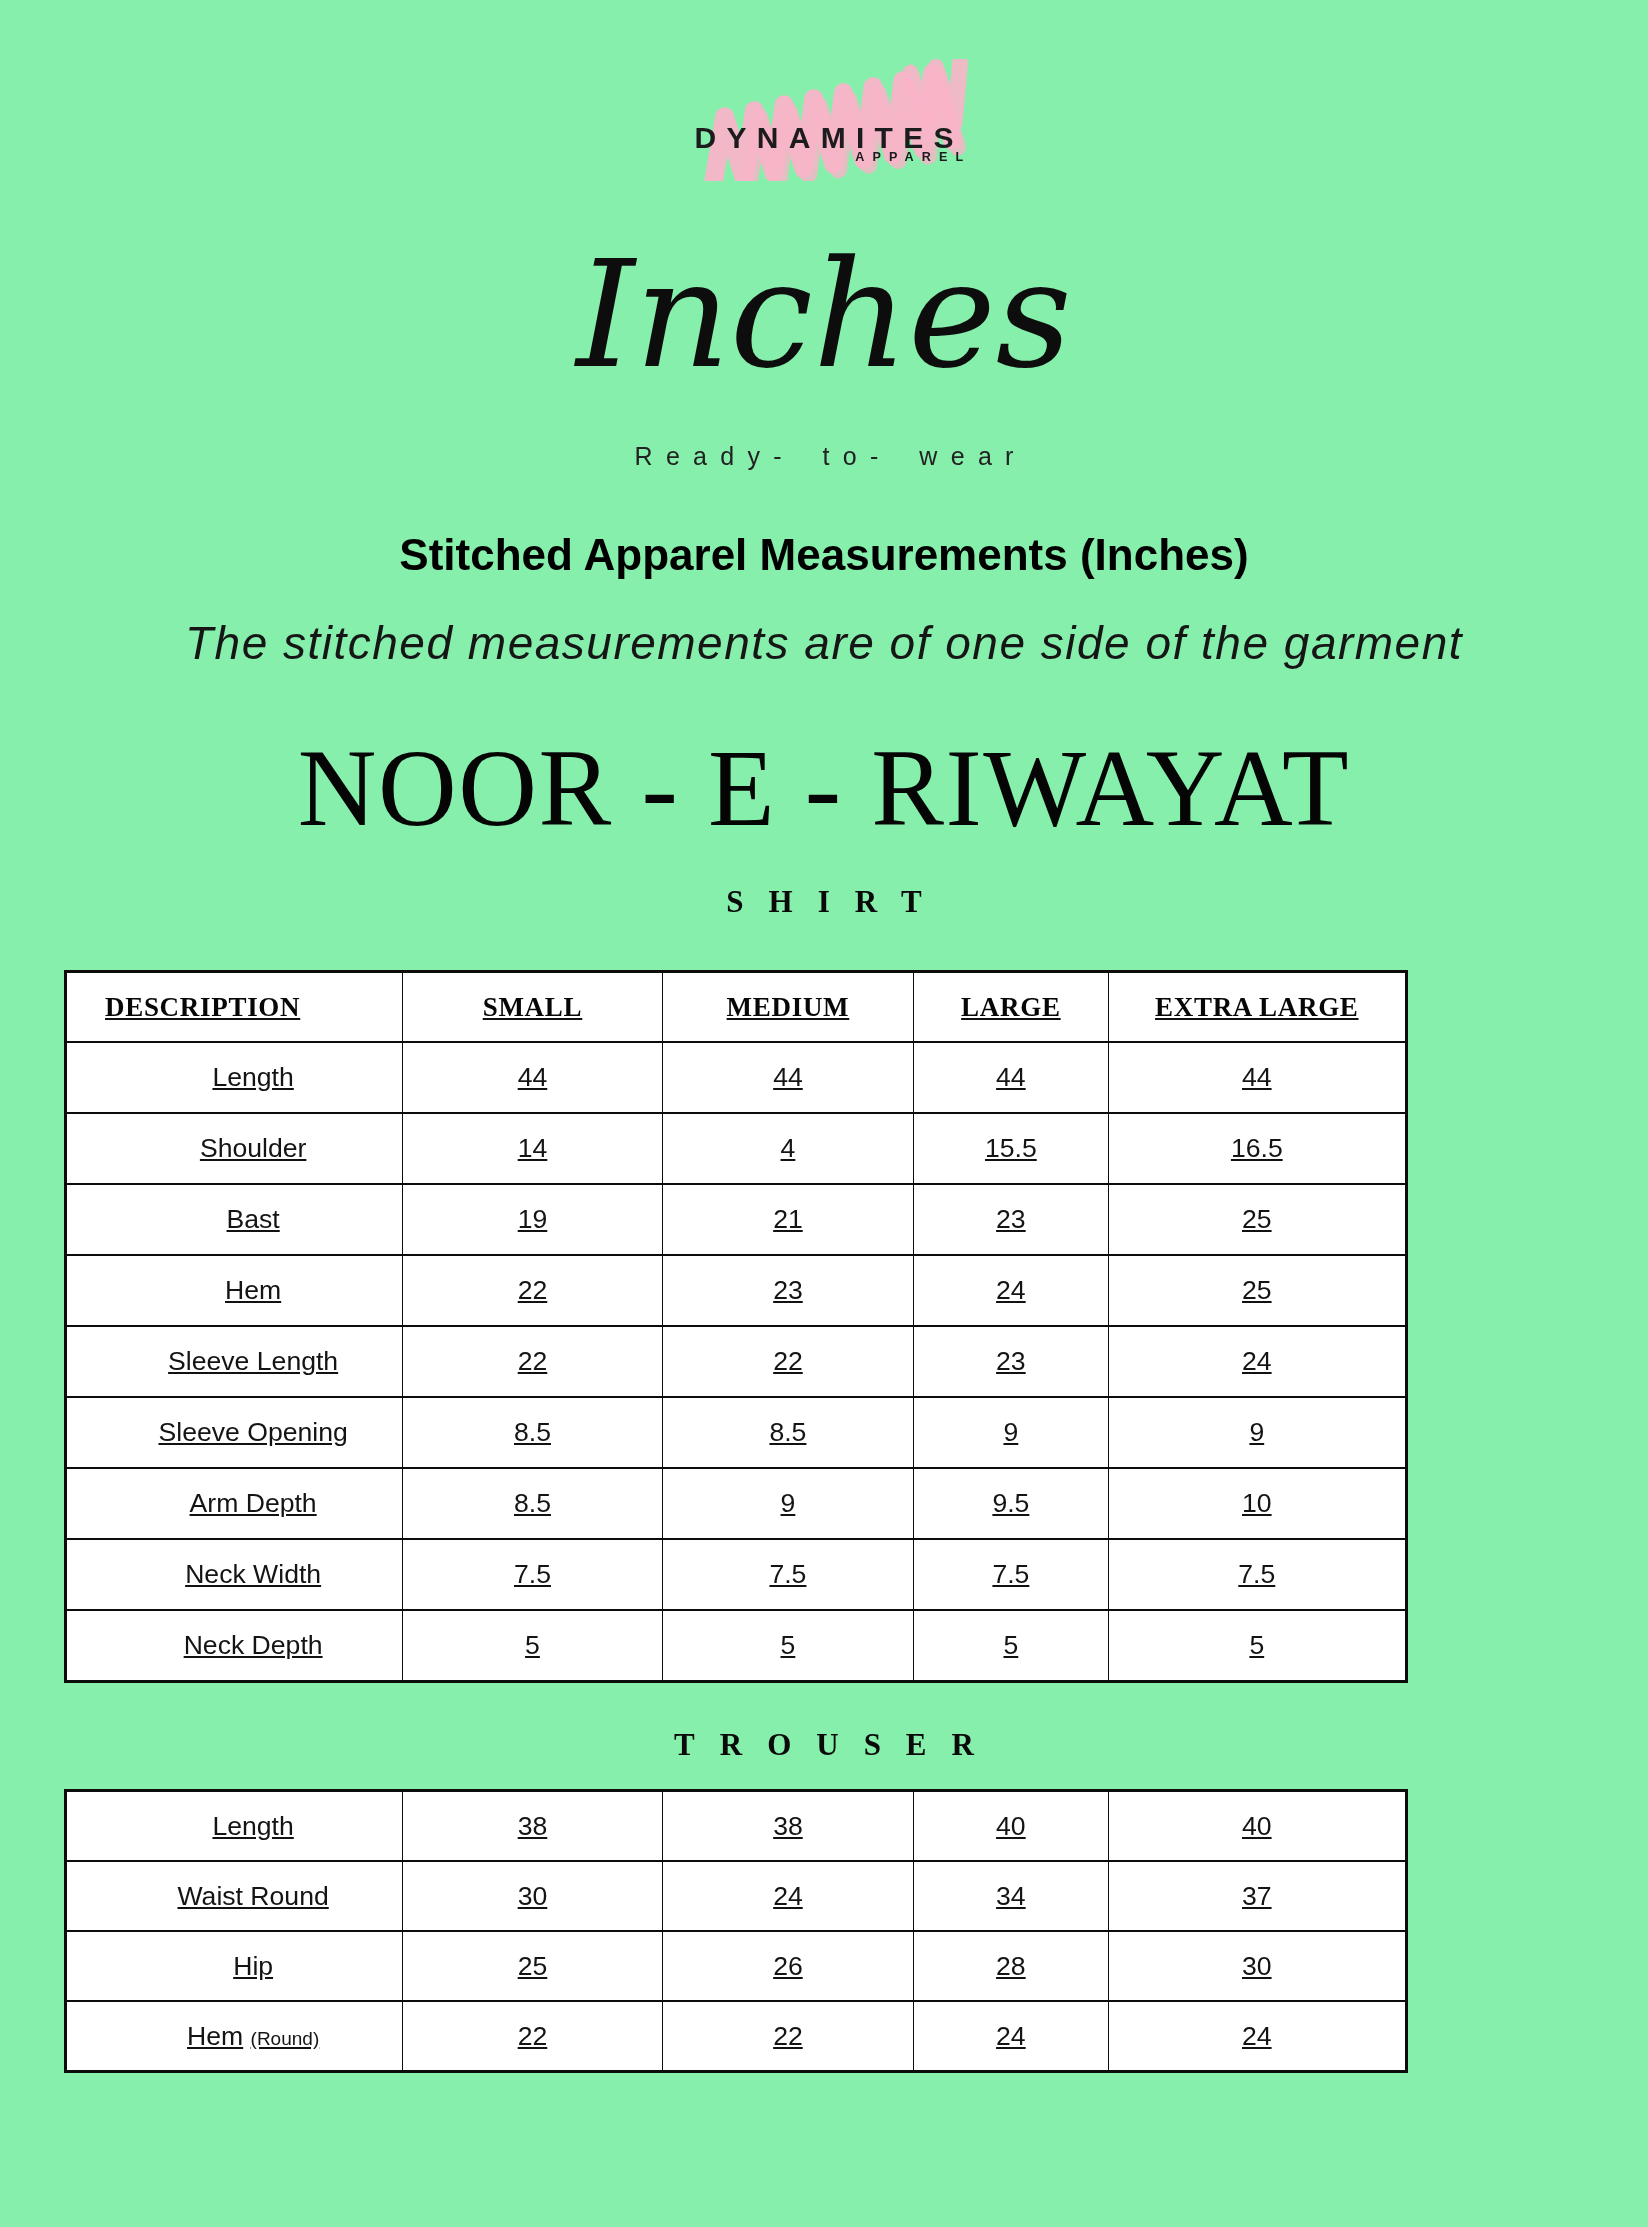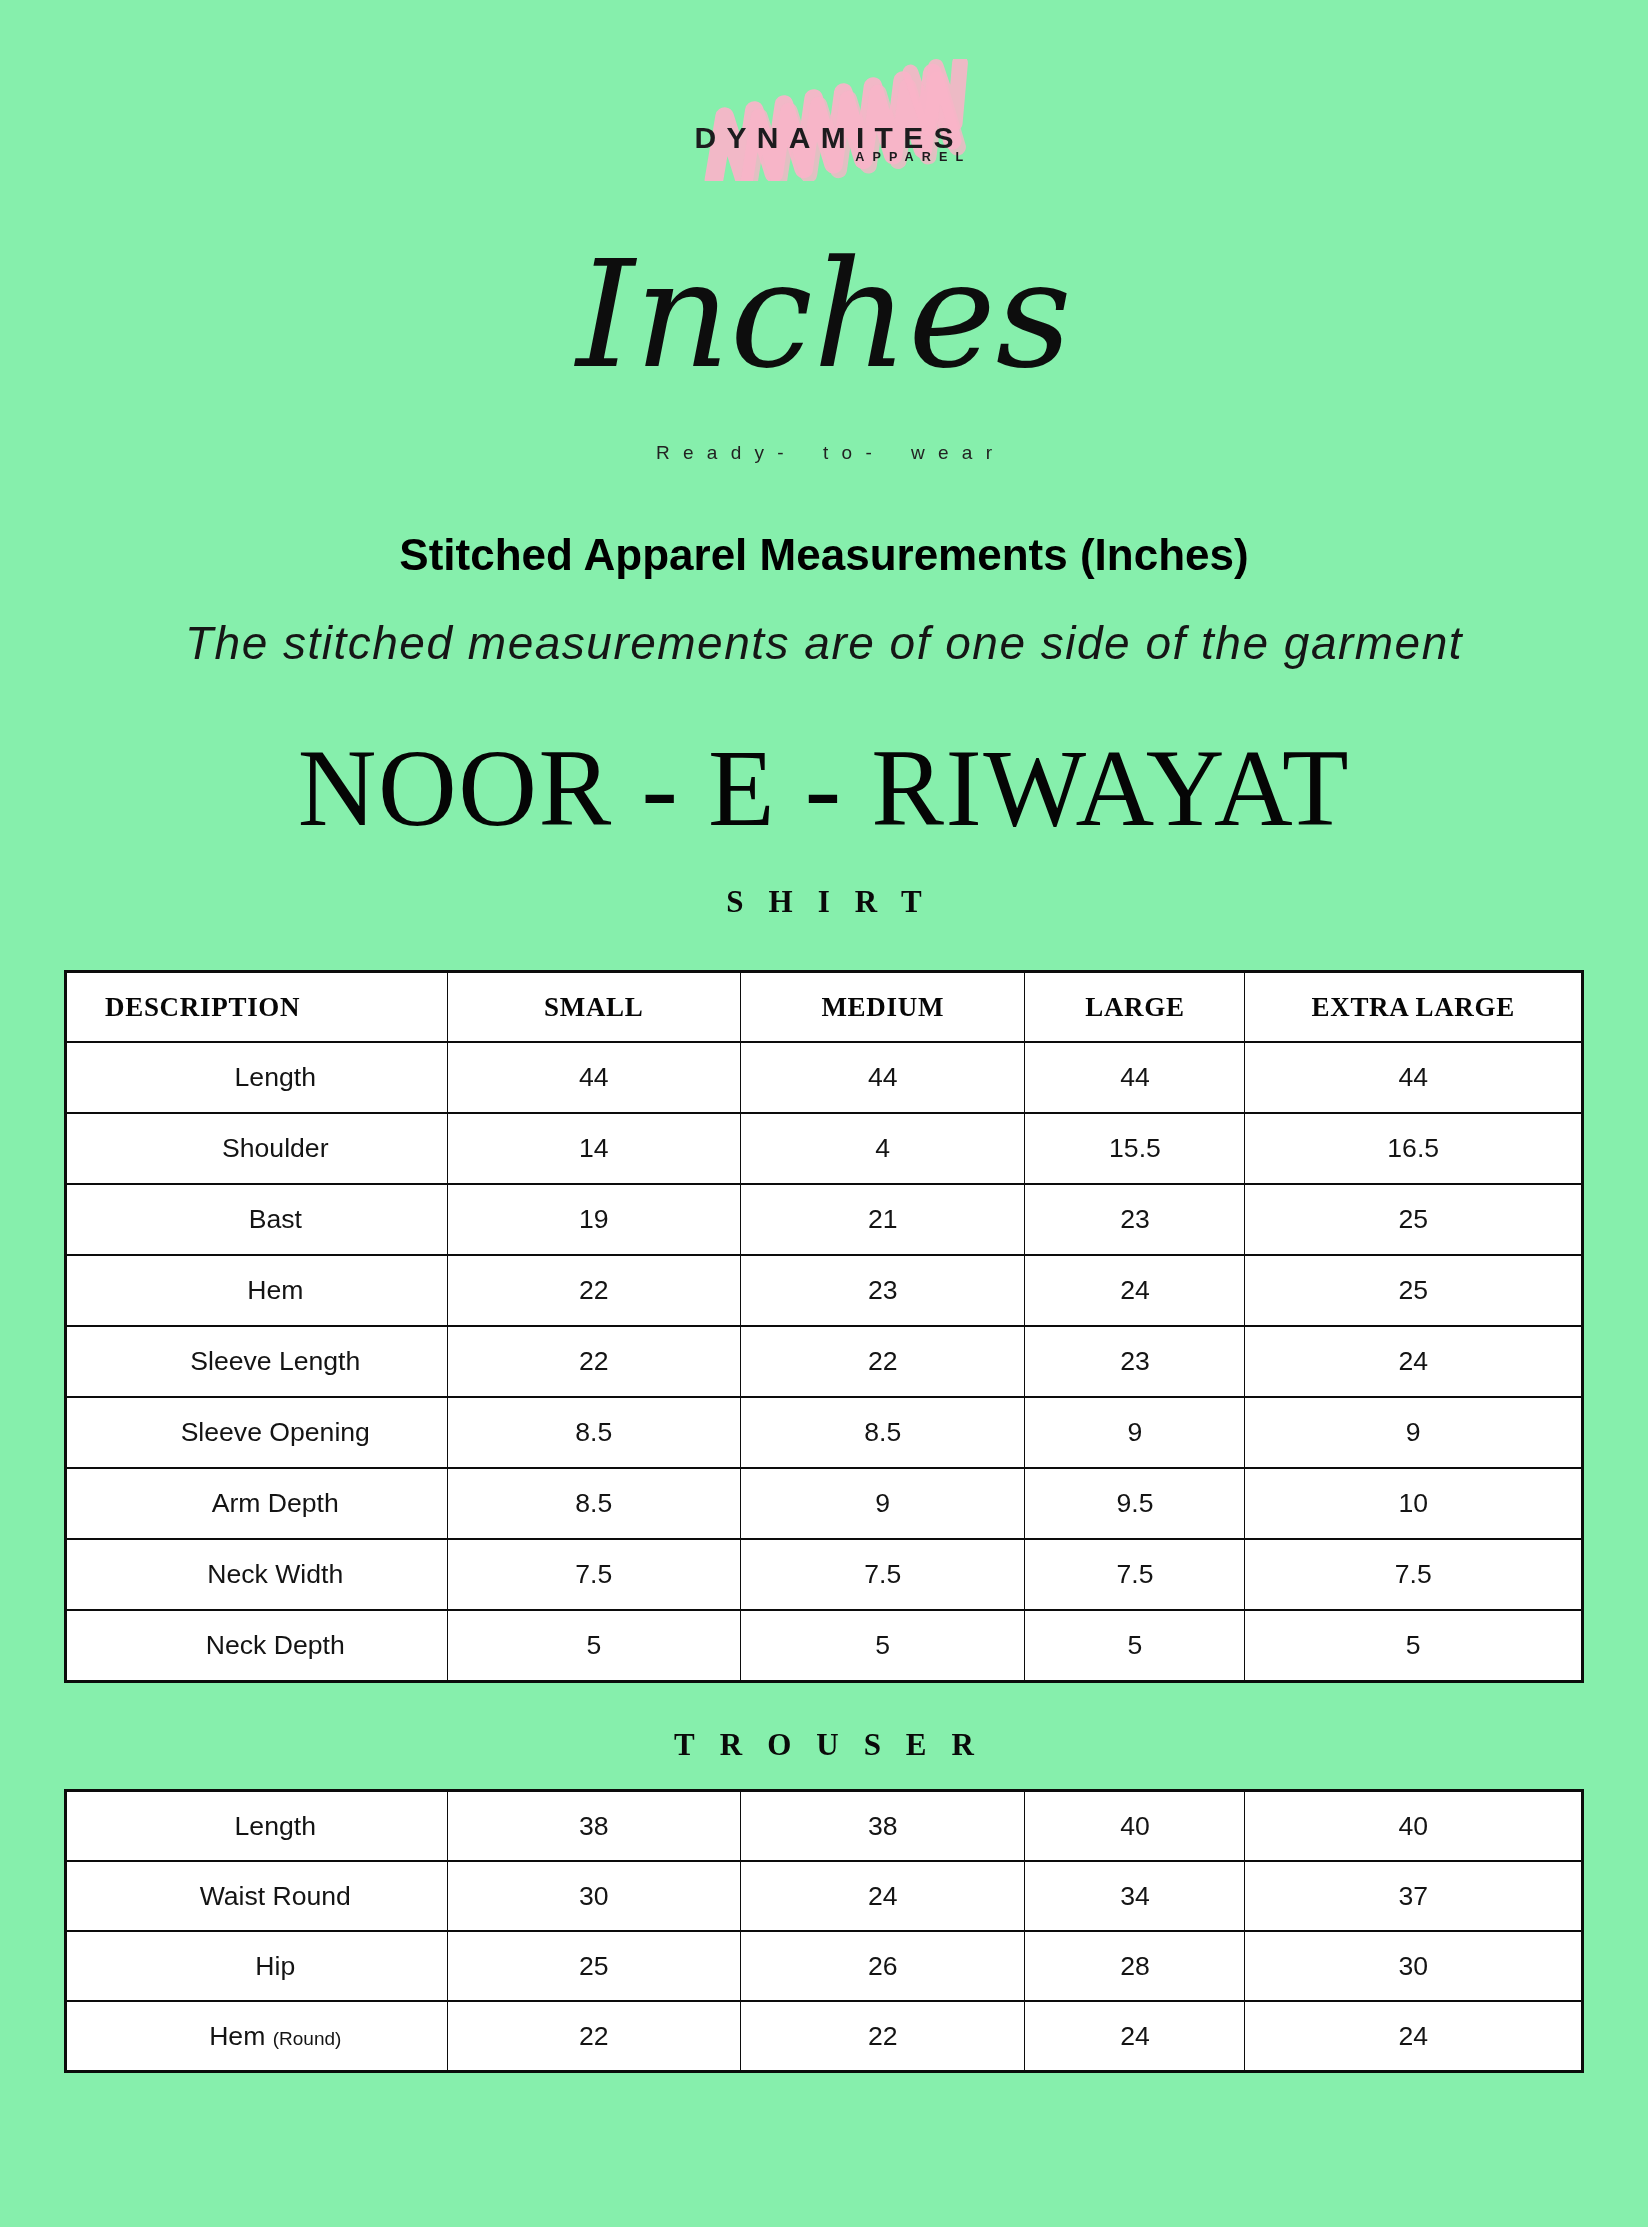--- a/index.html
+++ b/index.html
@@ -33,21 +33,21 @@
   .script-title {
     top: 208px;
     font-family: "DejaVu Serif", serif;
     font-style: italic;
     font-size: 148px;
     line-height: 1.45;
     color: #0d0d0d;
   }
   .tagline {
     top: 442px;
-    font-size: 19px;
+    font-size: 25px;
     letter-spacing: 13.3px;
     word-spacing: 7.4px;
     padding-left: 13.3px;
     color: #222222;
   }
 
   
   .measure-title {
     top: 530px;
     font-size: 44px;
@@ -80,24 +80,25 @@
     padding-left: 25px;
     color: #0a0a0a;
   }
   .section-shirt { top: 884px; }
   .section-trouser { top: 1727px; }
 
   
   table.size-table {
     position: absolute;
     left: 64px;
-    width: 1520px;
+    width: 1344px;
     border-collapse: collapse;
     table-layout: fixed;
     background: #ffffff;
+    text-decoration: underline;
   }
   table.shirt-table { top: 970px; }
   table.trouser-table { top: 1789px; }
   table.size-table, table.size-table th, table.size-table td { border: 1.5px solid #0c0c0c; }
   table.size-table { border-width: 3.7px; }
   table.size-table th, table.size-table td { border-top-width: 2.2px; border-bottom-width: 2.2px; }
   table.size-table th {
     height: 66px;
     font-family: "Liberation Serif", serif;
     font-size: 27px;

